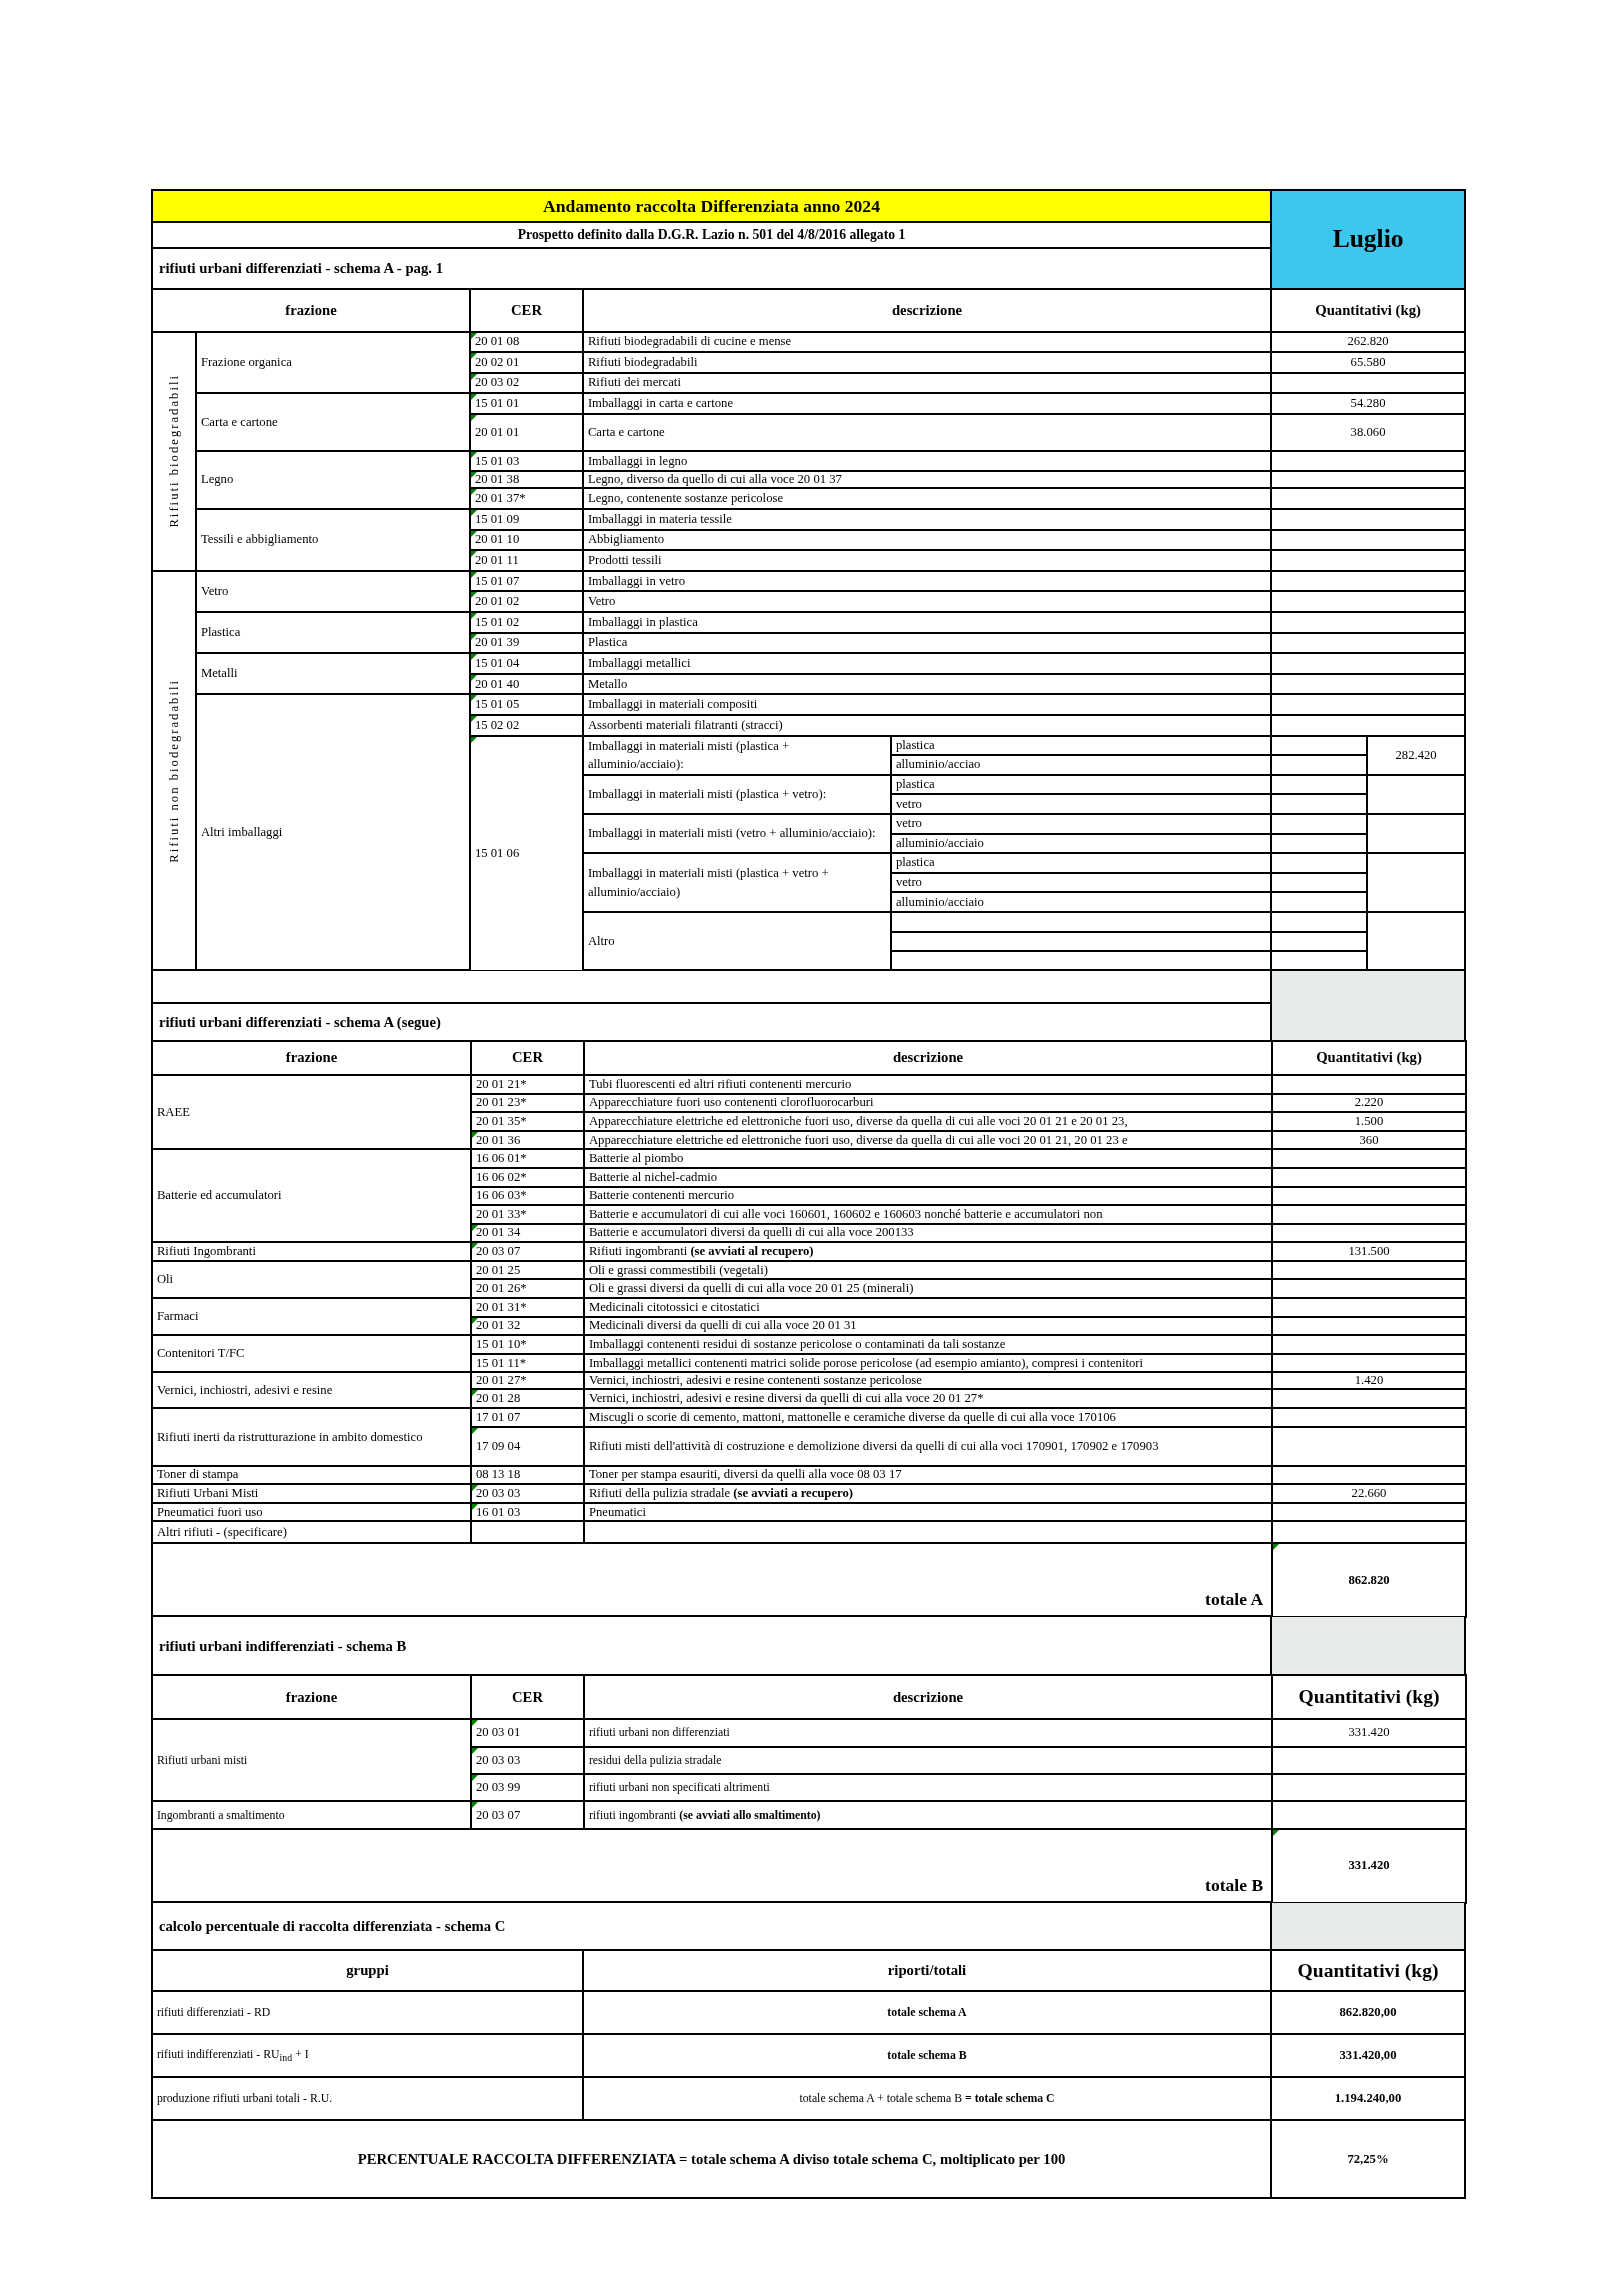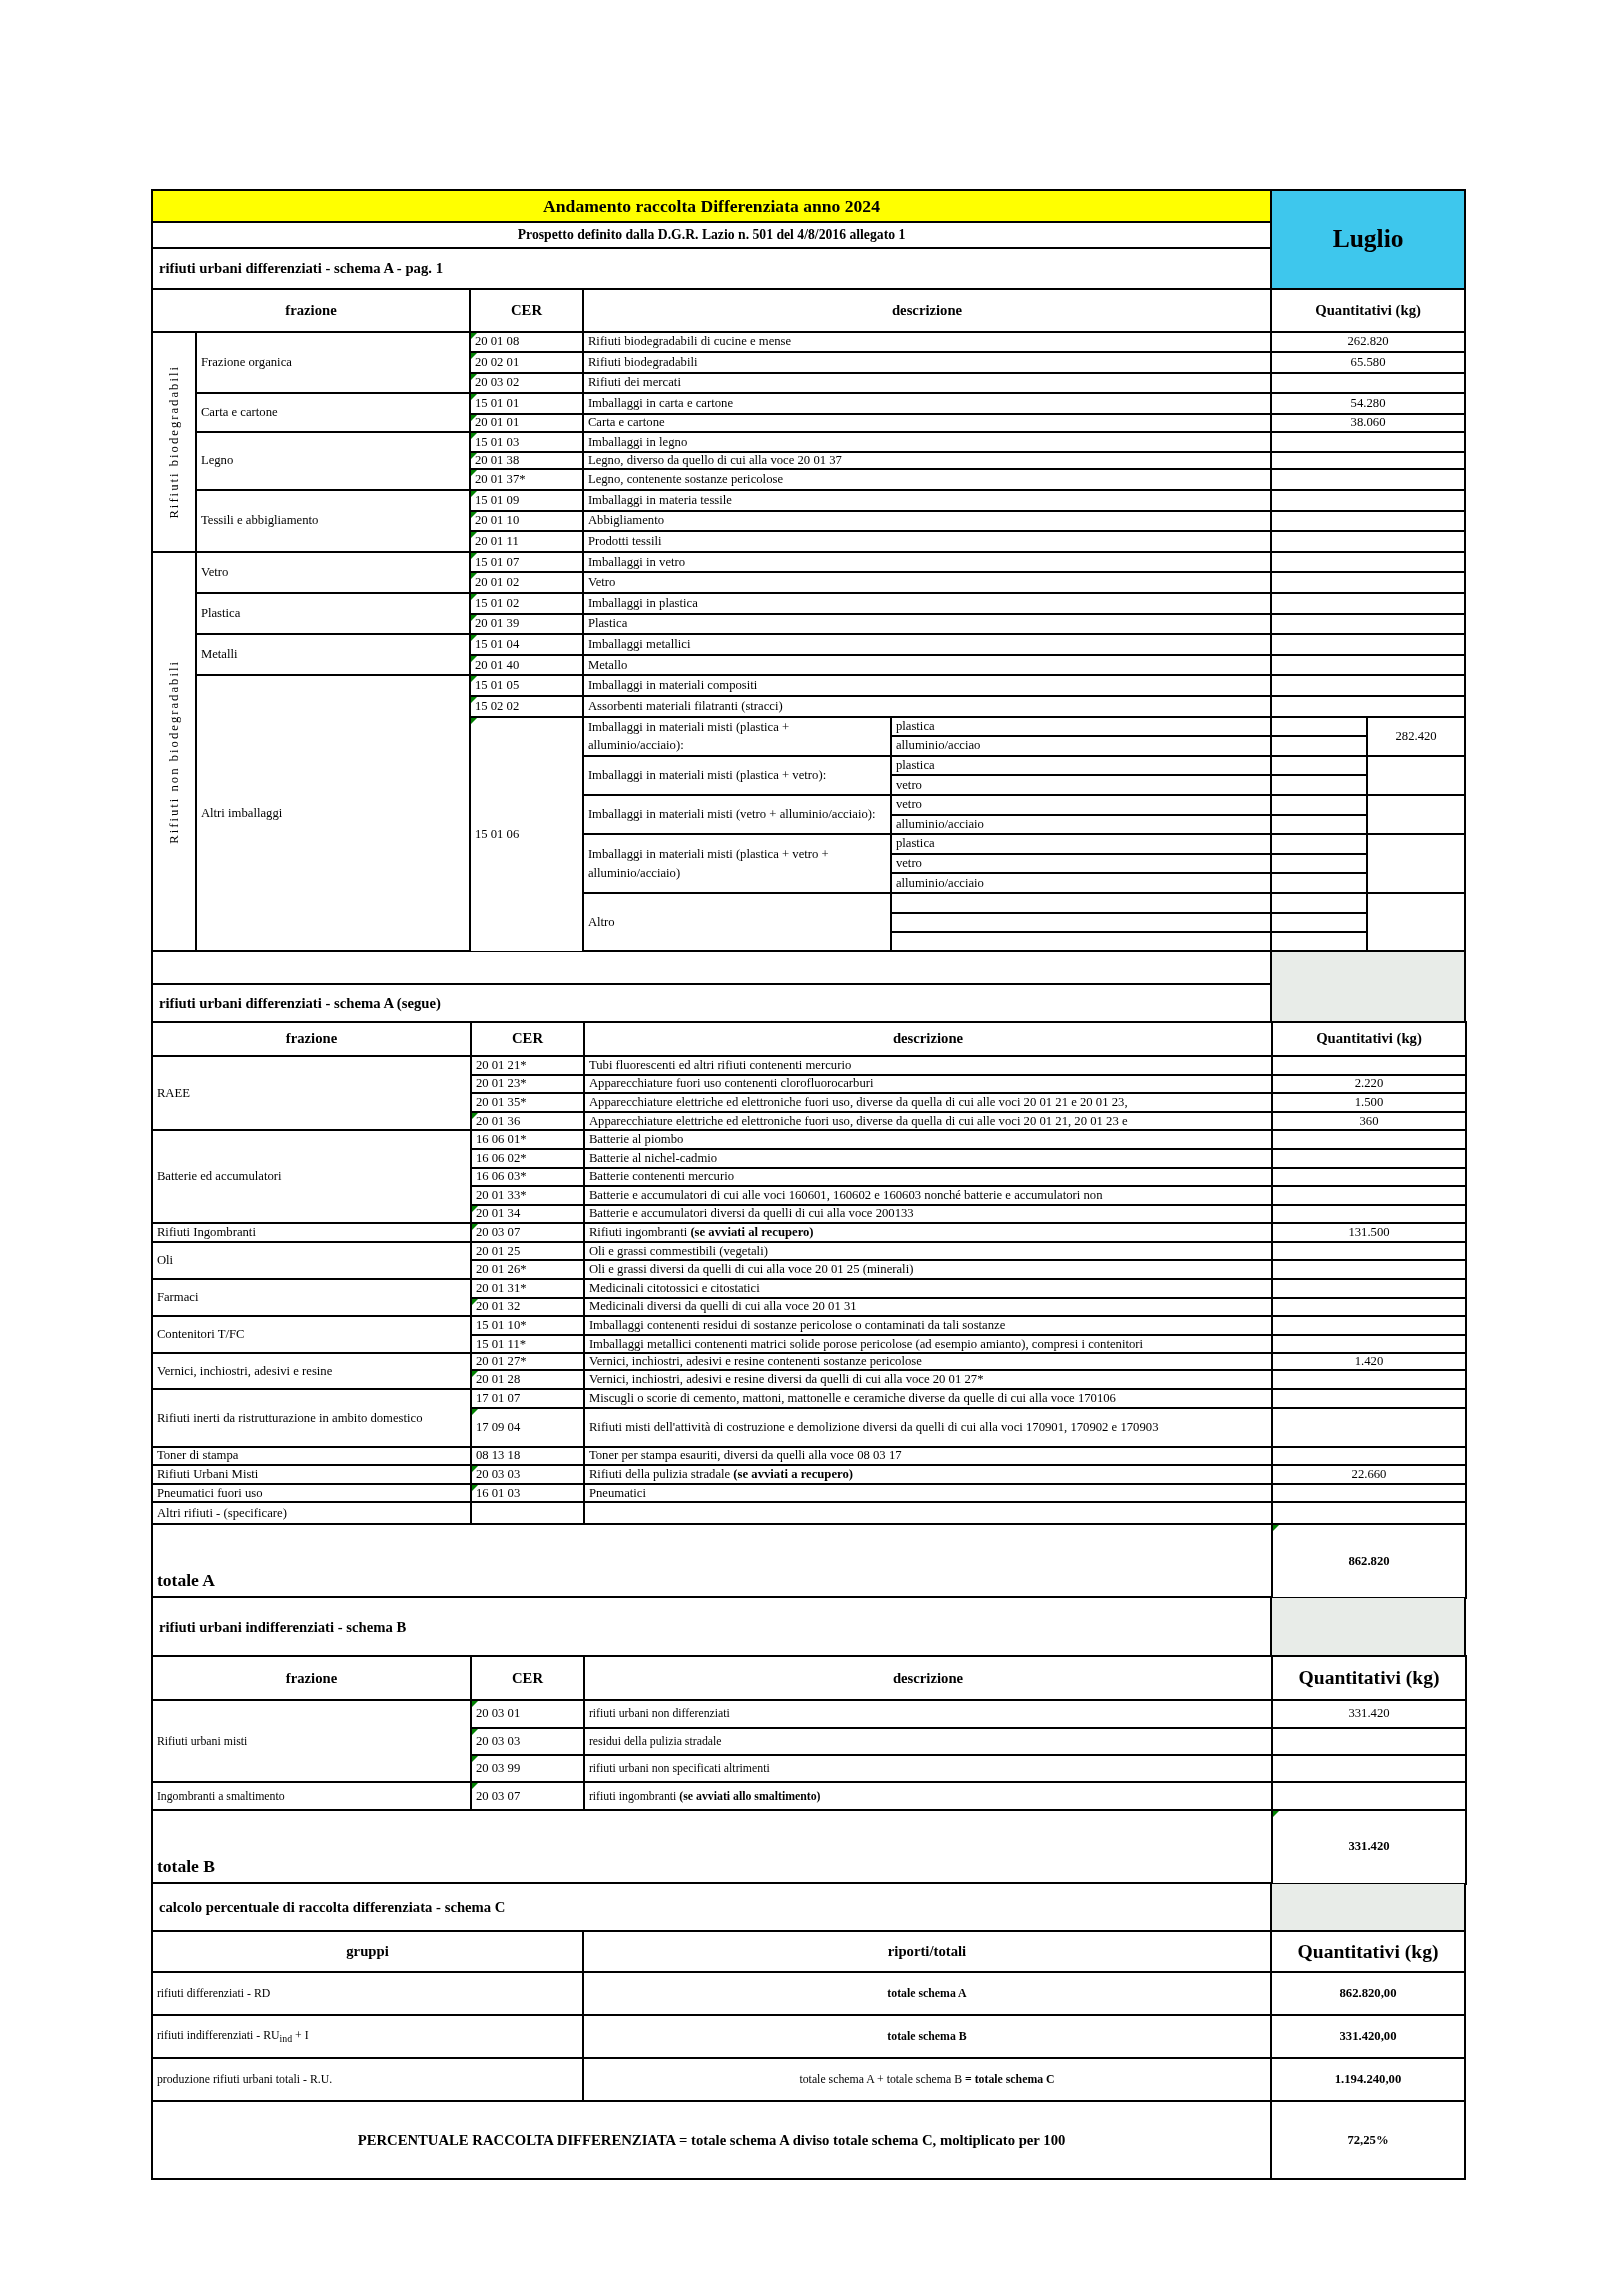--- a/index.html
+++ b/index.html
@@ -18,21 +18,21 @@
   .bigq{font-size:19.6px;}
   .grayc{background:#E8ECE8;}
   .cer{text-align:left;}
   .q{text-align:center;}
   .fra,.gname{text-align:left;}
   .glabel,.wrap{white-space:normal;line-height:18.6px;}
   .vertcell{padding:0;}
   .vert{writing-mode:vertical-rl;transform:rotate(180deg);margin:0 auto;font-size:12.7px;letter-spacing:2px;text-align:center;}
   .gt{position:relative;}
   .gt::before{content:"";position:absolute;top:0;left:0;width:0;height:0;border-top:6.9px solid #008000;border-right:6.9px solid transparent;}
-  .totlbl{vertical-align:bottom;font-weight:bold;font-size:17.6px;padding-right:7.8px;padding-bottom:5.9px;}
+  .totlbl{text-align:right;vertical-align:bottom;font-weight:bold;font-size:17.6px;padding-right:7.8px;padding-bottom:5.9px;}
   .totval{text-align:center;font-weight:bold;}
   .bb{font-weight:bold;}
   .smalltxt{font-size:11.8px;}
   .pct{text-align:center;font-weight:bold;font-size:14.7px;white-space:normal;}
 </style>
 </head>
 <body>
 
 <div class="sheet">
 
@@ -82,21 +82,21 @@
           <td class="cer gt hb">20 03 02</td>
           <td class="desc hb" colspan="2">Rifiuti dei mercati</td>
           <td class="q hb" colspan="2"></td>
         </tr>
 <tr style="height:20.6px">
   <td class="fra" rowspan="2">Carta e cartone</td>
   <td class="cer gt">15 01 01</td>
           <td class="desc" colspan="2">Imballaggi in carta e cartone</td>
           <td class="q" colspan="2">54.280</td>
         </tr>
-<tr style="height:18px">
+<tr style="height:37px">
           <td class="cer gt hb">20 01 01</td>
           <td class="desc hb" colspan="2">Carta e cartone</td>
           <td class="q hb" colspan="2">38.060</td>
         </tr>
 <tr style="height:20.6px">
   <td class="fra" rowspan="3">Legno</td>
   <td class="cer gt">15 01 03</td>
           <td class="desc" colspan="2">Imballaggi in legno</td>
           <td class="q" colspan="2"></td>
         </tr>

